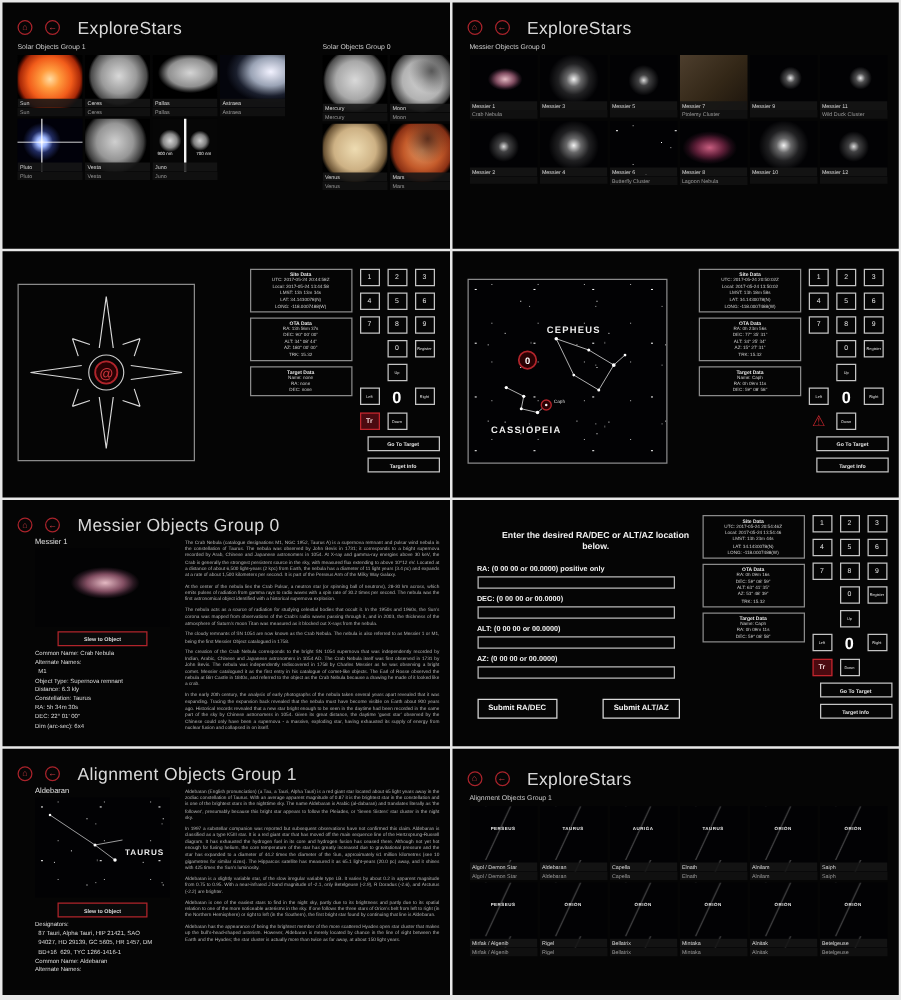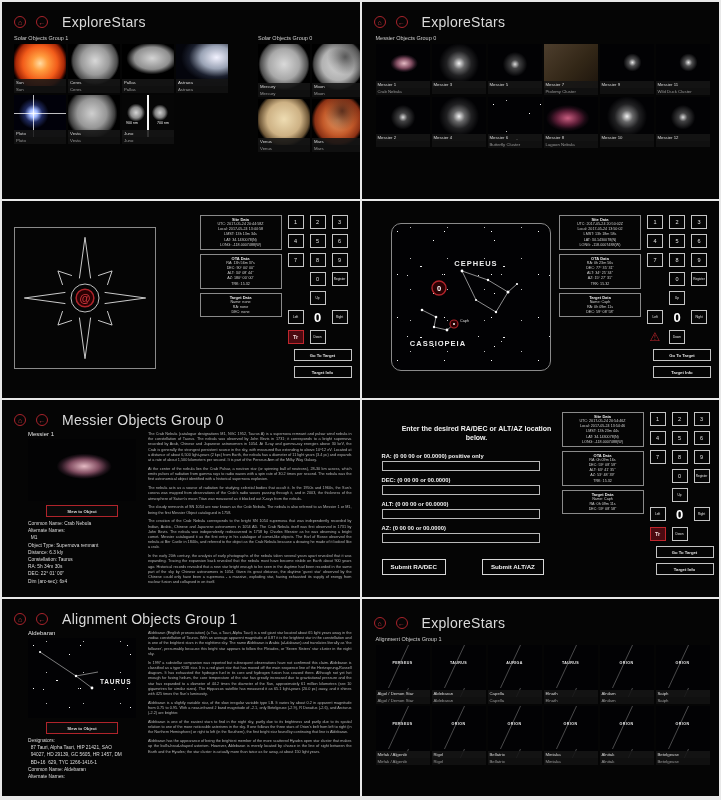--- a/index.html
+++ b/index.html
@@ -72,21 +72,21 @@
       radial-gradient(ellipse 46% 34% at 44% 48%,rgba(235,110,150,.85),rgba(190,60,110,.5) 45%,rgba(110,35,70,.25) 70%,transparent 88%),#060305;}
   .tile-img.stars{background-color:#020204;}
 
   .const-label{position:absolute;top:30%;left:0;right:0;text-align:center;
                font-size:3.6px;font-weight:bold;color:#e8e8e8;letter-spacing:.4px;}
   .skin-map{background-image:linear-gradient(115deg,transparent 47%,rgba(255,255,255,.28) 48.5%,transparent 50%);}
 
   
   .control-layout{display:flex;justify-content:space-between;padding:8px 6px 0 12px;height:100%;}
   .compass-box,.map-box{width:142px;height:142px;border:1px solid #8a8a8a;margin-top:18px;flex:0 0 auto;position:relative;}
-  .map-box{width:160px;height:148px;margin-top:14px;margin-left:17px;border-radius:10px;}
+  .map-box{width:160px;height:148px;margin-top:14px;margin-left:0;}
   .sidebar{display:flex;gap:6px;margin-top:6px;}
   .sb-data{width:82px;}
   .databox{border:1px solid #8a8a8a;margin-bottom:4px;padding:1px 1px;text-align:center;}
   .databox-h{font-size:4px;color:#e8e8e8;font-weight:bold;}
   .databox-line{font-size:3.7px;color:#cfcfcf;line-height:1.4;white-space:nowrap;overflow:hidden;}
   .sb-right{width:66px;}
   .sb-pad{display:grid;grid-template-columns:repeat(3,16px);gap:5px 6px;justify-content:start;}
   .key{width:16px;height:14px;border:1px solid #c4c4c4;background:#050505;color:#e2e2e2;
        font-size:5.5px;padding:0;display:flex;align-items:center;justify-content:center;}
   .key.small-label{font-size:3.1px;}

